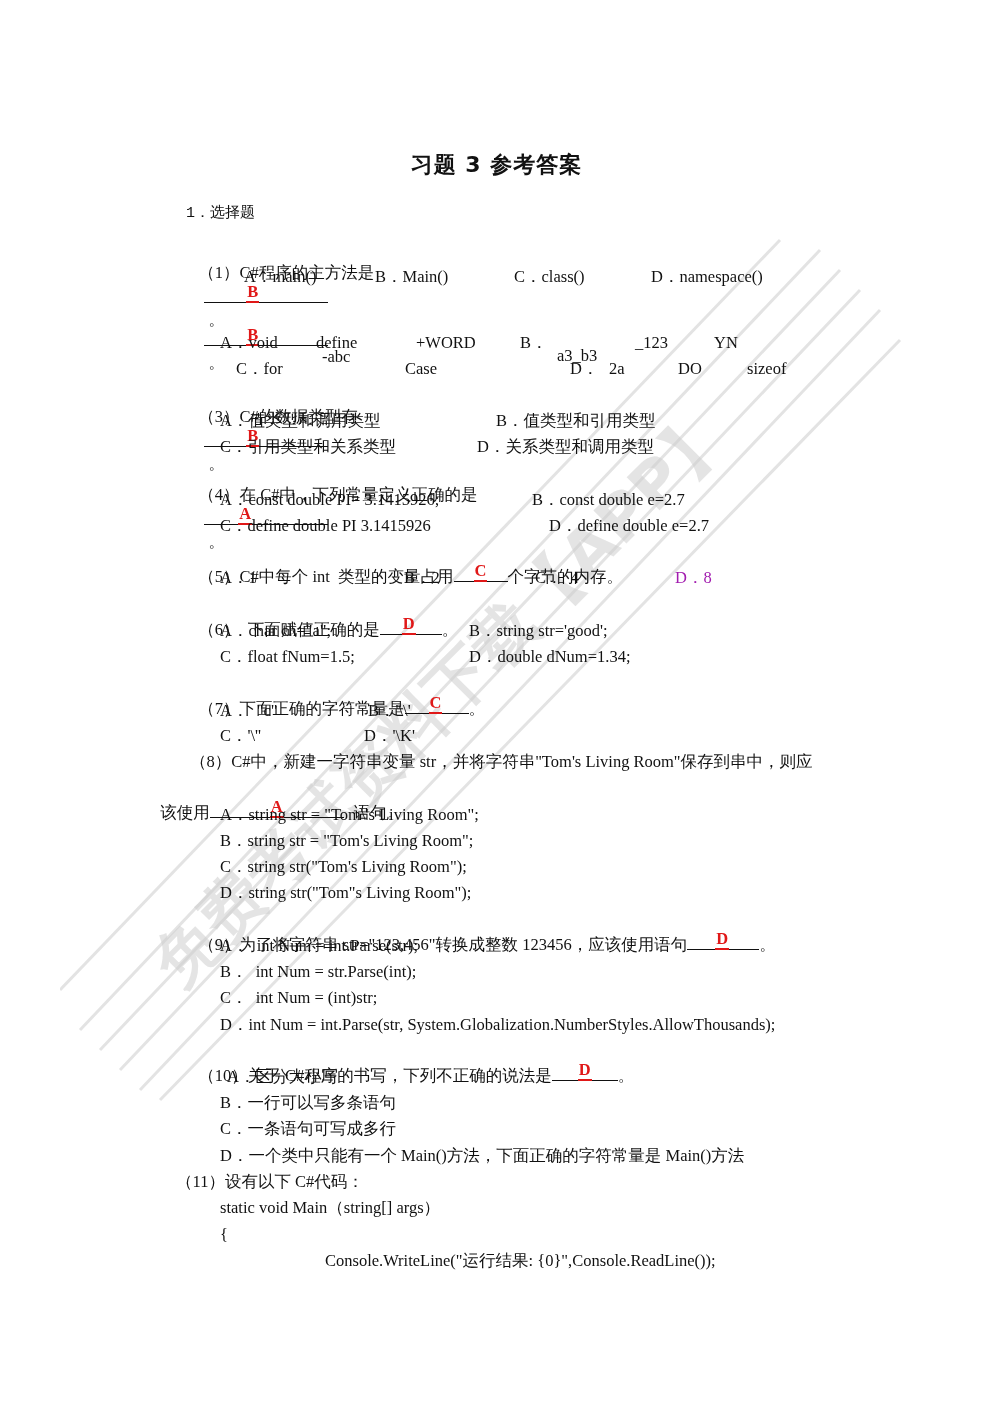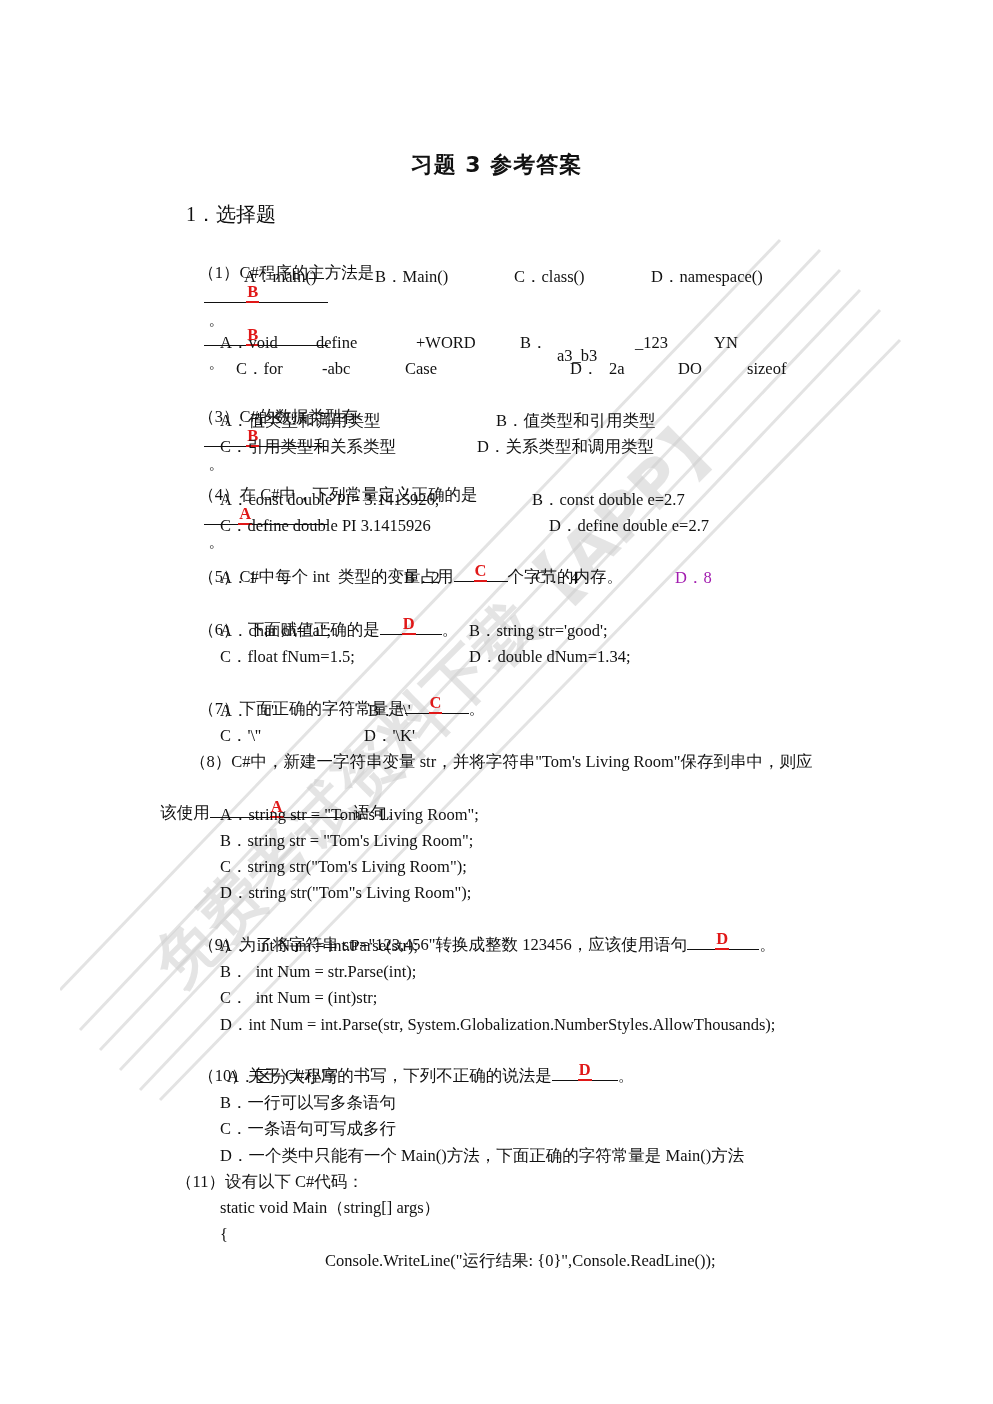--- a/index.html
+++ b/index.html
@@ -23,21 +23,21 @@
       <line x1="40" y1="820" x2="780" y2="40"></line>
     <line x1="60" y1="840" x2="800" y2="60"></line>
       <line x1="80" y1="860" x2="820" y2="80"></line>
     <line x1="0" y1="760" x2="720" y2="10"></line>
       <line x1="100" y1="870" x2="840" y2="110"></line>
   </g>
   <text x="120" y="760" transform="rotate(-45 120 760)" font-family="DejaVu Sans, sans-serif" font-size="64" font-weight="bold" fill="#cfcfcf" opacity="0.55">免费考试资料下载【APP】</text>
 </svg>
 
 <div class="title">习题 3 参考答案</div>
-<div class="line" style="left:186px;top:203px;font-family:Liberation Serif, serif;font-size:20px;">1．选择题</div>
+<div class="line" style="left:186px;top:203px;font-family:Liberation Mono, monospace;font-size:15px;">1．选择题</div>
 
 <div class="line" style="left:190px;top:240px;">
   <span>（1）C#程序的主方法是</span>
   <span class="blank" style="width:124px;margin-left:6px;"><span class="ans" style="left:42px;">B</span></span>
   <span style="margin-left:10px">。</span>
 </div>
 <div class="opt" style="left:236px;top:266px;margin-left:8px;">A．main()</div>
 <div class="opt" style="left:375px;top:266px;">B．Main()</div>
 <div class="opt" style="left:514px;top:266px;">C．class()</div>
 <div class="opt" style="left:651px;top:266px;">D．namespace()</div>
@@ -47,21 +47,21 @@
   <span style="margin-left:10px">。</span>
 </div>
 <div class="opt" style="left:220px;top:332px;">A．void</div>
 <div class="opt" style="left:316px;top:332px;">define</div>
 <div class="opt" style="left:396px;top:332px;margin-left:20px;">+WORD</div>
 <div class="opt" style="left:520px;top:332px;">B．</div>
 <div class="opt" style="left:557px;top:345px;">a3_b3</div>
 <div class="opt" style="left:635px;top:332px;">_123</div>
 <div class="opt" style="left:714px;top:332px;">YN</div>
 <div class="opt" style="left:236px;top:358px;">C．for</div>
-<div class="opt" style="left:322px;top:358px;">-abc</div>
+<div class="opt" style="left:322px;top:346px;">-abc</div>
 <div class="opt" style="left:405px;top:358px;">Case</div>
 <div class="opt" style="left:570px;top:358px;">D．</div>
 <div class="opt" style="left:609px;top:358px;">2a</div>
 <div class="opt" style="left:678px;top:358px;">DO</div>
 <div class="opt" style="left:747px;top:358px;">sizeof</div>
 
 <div class="line" style="left:190px;top:384px;">
   <span>（3）C#的数据类型有</span>
   <span class="blank" style="width:124px;margin-left:6px;"><span class="ans" style="left:42px;">B</span></span>
   <span style="margin-left:10px">。</span>

